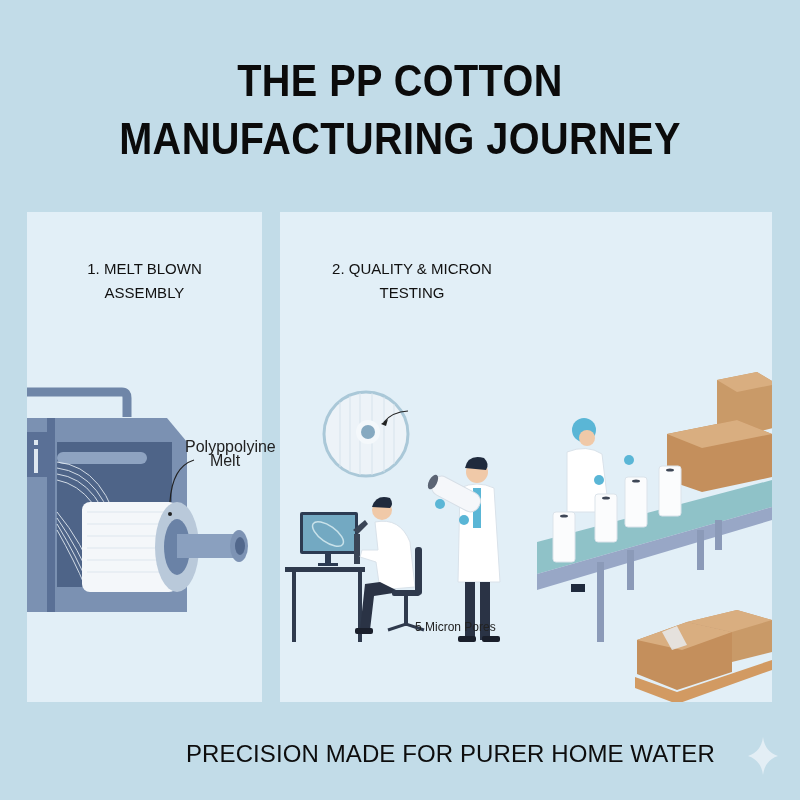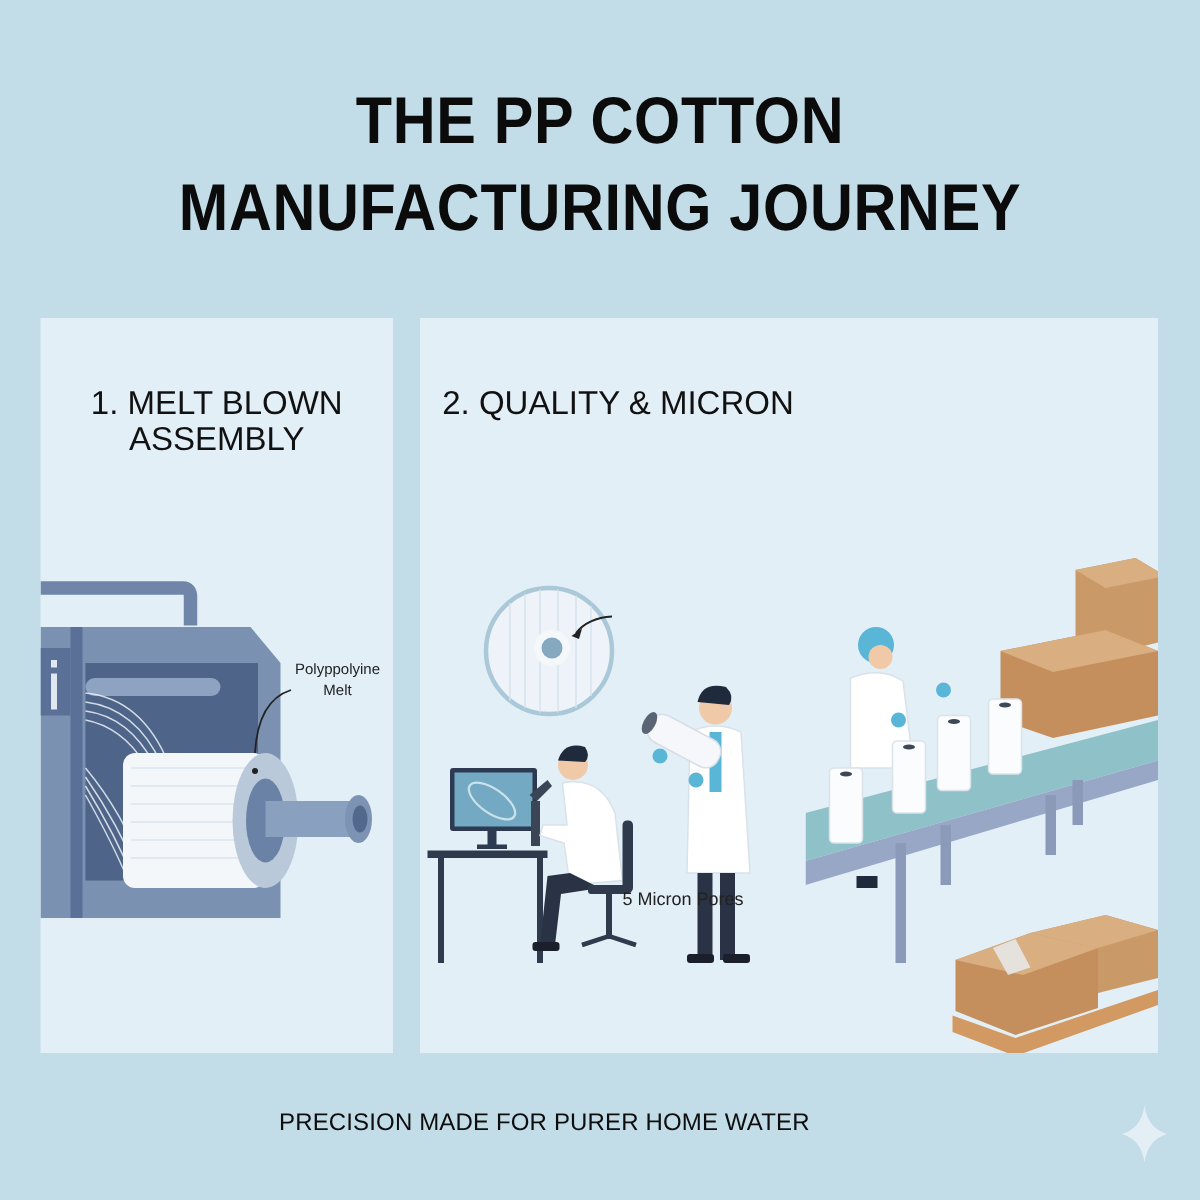--- a/index.html
+++ b/index.html
@@ -2,25 +2,25 @@
 <html><head>
 <meta charset="utf-8">
 <style>
   html,body{margin:0;padding:0;}
   body{width:800px;height:800px;background:#c2dce8;position:relative;overflow:hidden;font-family:"Liberation Sans",sans-serif;}
   .title{position:absolute;left:0;top:52px;width:800px;text-align:center;font-weight:bold;font-size:44px;line-height:58px;color:#0b0b0b;letter-spacing:0.5px;transform:scaleX(0.9);}
   .panel{position:absolute;top:212px;height:490px;background:#e2eff7;}
   .p1{left:27px;width:235px;}
   .p2{left:280px;width:264px;}
   .p3{left:537px;width:235px;}
-  .ph{position:absolute;left:0;top:45px;width:100%;text-align:center;font-size:22px;line-height:24px;color:#111;font-weight:500;}
+  .ph{position:absolute;left:0;top:45px;width:100%;text-align:center;font-size:15px;line-height:24px;color:#111;font-weight:500;}
   .ph span{display:block;}
   .art{position:absolute;left:0;top:0;}
-  .label{position:absolute;font-size:10px;color:#222;line-height:14px;text-align:center;}
-  .footer{position:absolute;left:186px;top:740px;font-size:16px;color:#0d0d0d;letter-spacing:0.1px;}
+  .label{position:absolute;font-size:16px;color:#222;line-height:14px;text-align:center;}
+  .footer{position:absolute;left:186px;top:740px;font-size:24px;color:#0d0d0d;letter-spacing:0.1px;}
   .sparkle{position:absolute;left:748px;top:737px;width:30px;height:38px;}
 </style>
 </head>
 <body>
 
 <div class="title">
   <div>THE PP COTTON</div>
   <div>MANUFACTURING JOURNEY</div>
 </div>
 
@@ -73,20 +73,21 @@
   </svg>
   <div class="label" style="left:158px;top:228px;width:80px;">
     <div>Polyppolyine</div>
     <div>Melt</div>
   </div>
 </div>
 
 <div class="panel p2">
   <div class="ph">
     <span>2. QUALITY &amp; MICRON</span>
+    <span>TESTING</span>
   </div>
   <svg class="art" width="238" height="490">
 
     <circle cx="86" cy="222" r="42" fill="#edf3f8" stroke="#aac8d8" stroke-width="3"></circle>
     <g stroke="#d7e3ec" stroke-width="1">
       <line x1="60" y1="190" x2="60" y2="255"></line>
         <line x1="70" y1="184" x2="70" y2="260"></line>
       <line x1="80" y1="181" x2="80" y2="263"></line>
         <line x1="92" y1="181" x2="92" y2="263"></line>
       <line x1="104" y1="185" x2="104" y2="260"></line>
@@ -128,21 +129,21 @@
     <rect x="185" y="370" width="10" height="58" fill="#2a3345"></rect>
     <rect x="200" y="370" width="10" height="58" fill="#2a3345"></rect>
     <rect x="178" y="424" width="18" height="6" rx="2" fill="#1a1f2b"></rect>
     <rect x="202" y="424" width="18" height="6" rx="2" fill="#1a1f2b"></rect>
 
     <rect x="150" y="272" width="52" height="20" rx="9" fill="#f5f7fa" stroke="#d6dee6" transform="rotate(28 176 282)"></rect>
     <ellipse cx="153" cy="270" rx="4" ry="8" fill="#5b6474" transform="rotate(28 153 270)"></ellipse>
     <circle cx="160" cy="292" r="5" fill="#5ab6d6"></circle>
     <circle cx="184" cy="308" r="5" fill="#5ab6d6"></circle>
   </svg>
-  <div class="label" style="left:135px;top:380px;text-align:left;font-size:12px;">5 Micron Pores</div>
+  <div class="label" style="left:135px;top:408px;text-align:left;font-size:12px;">5 Micron Pores</div>
 </div>
 
 <div class="panel p3">
   <div class="ph">
   </div>
   <svg class="art" width="235" height="490">
 
     <path d="M180 168 L220 160 L240 172 L240 215 L200 225 L180 215 Z" fill="#c99a68"></path>
     <path d="M180 168 L220 160 L240 172 L200 180 Z" fill="#d9ae80"></path>
     <path d="M130 222 L200 208 L235 222 L235 265 L165 280 L130 268 Z" fill="#c48f5c"></path>

